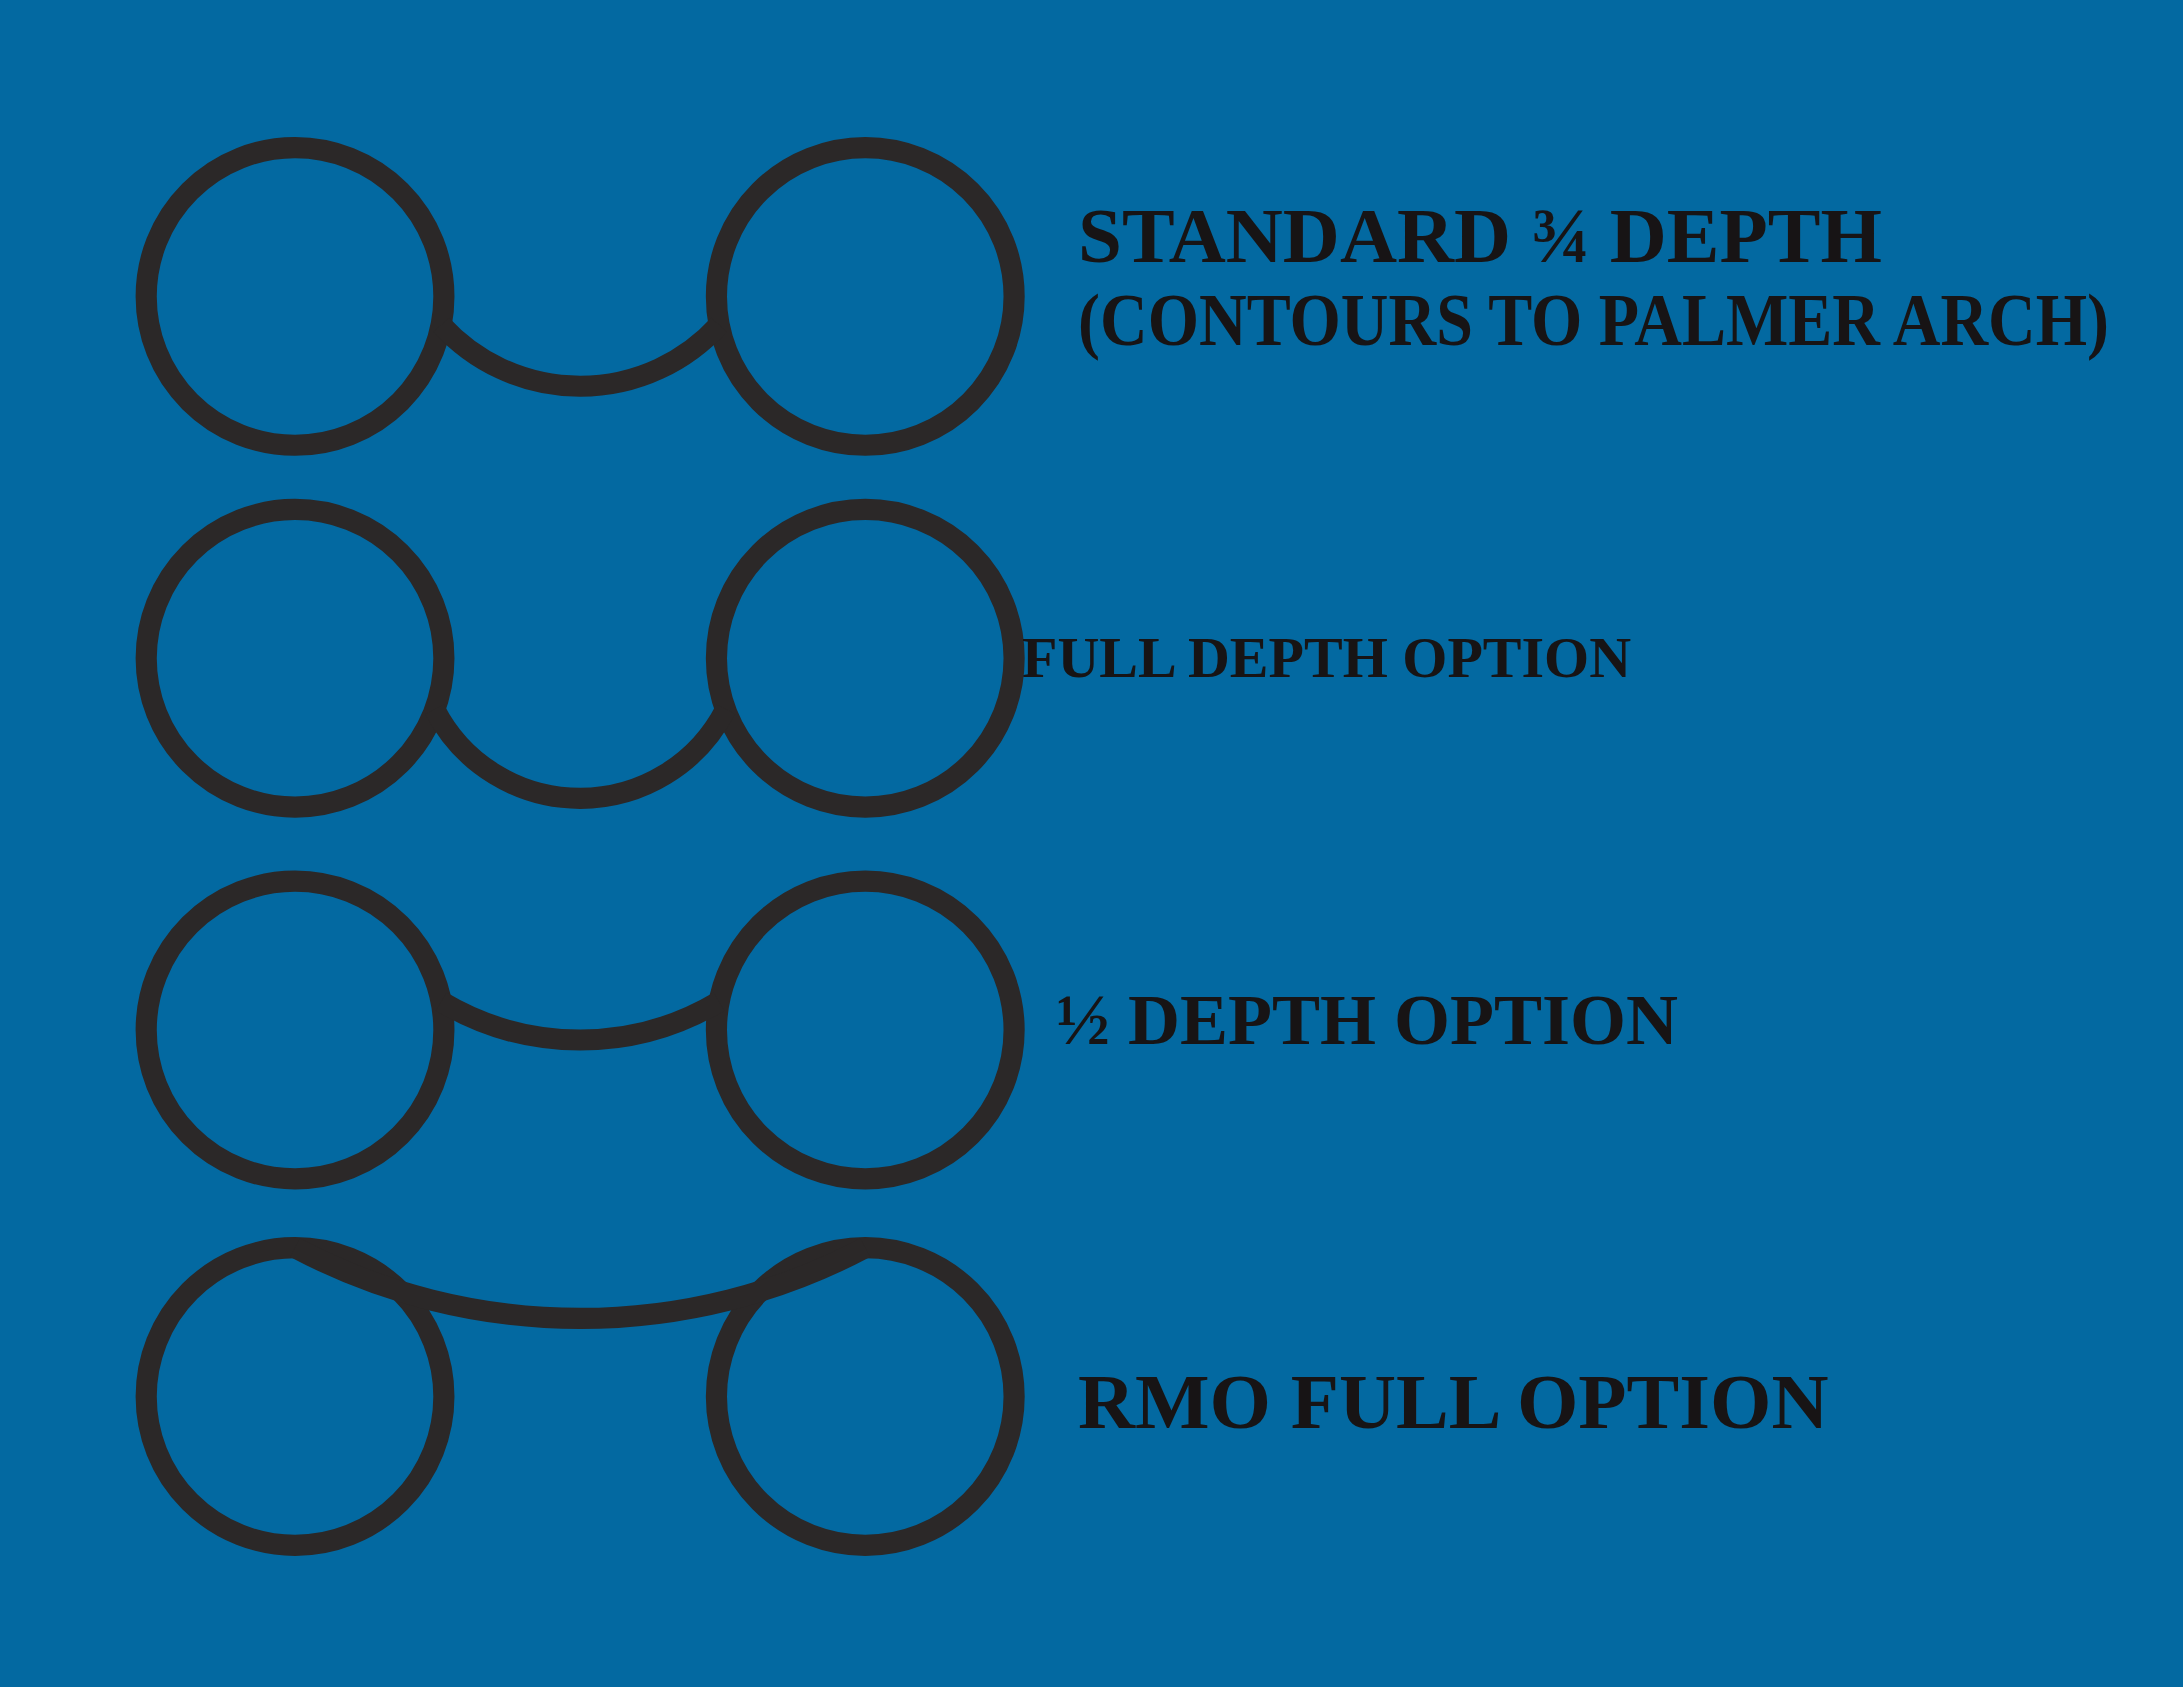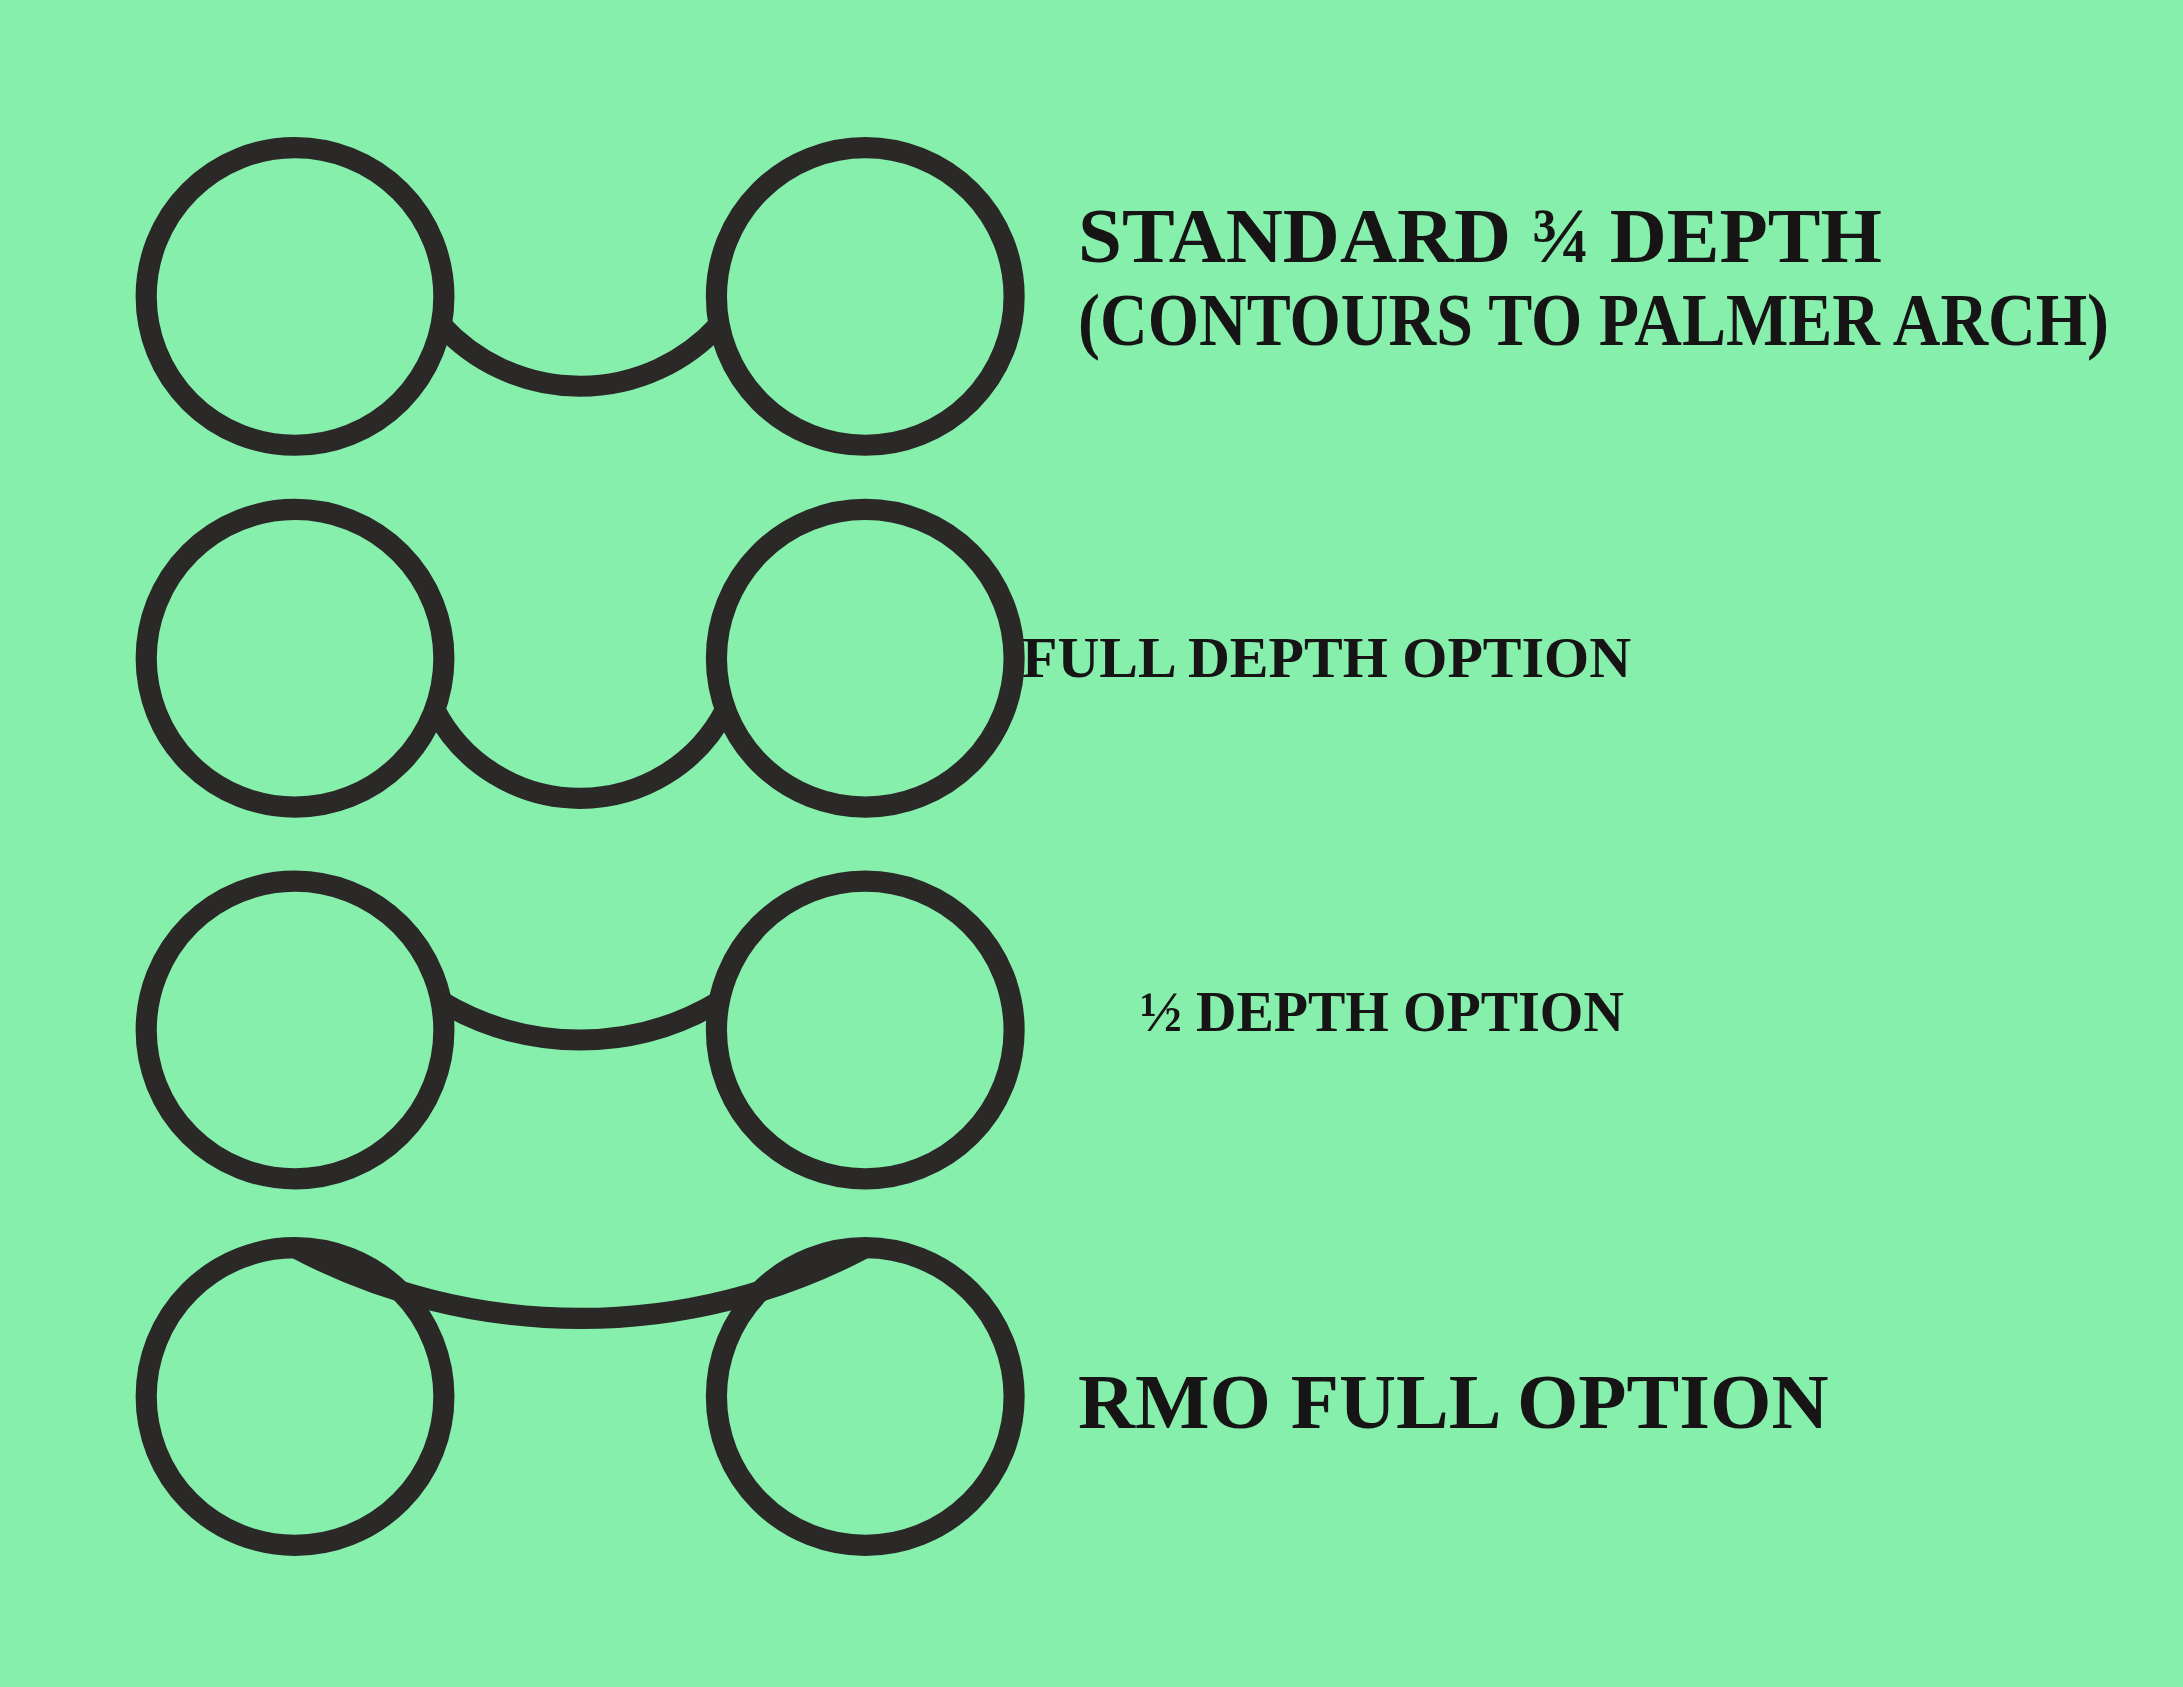--- a/index.html
+++ b/index.html
@@ -4,21 +4,21 @@
 <style>
   html, body {
     margin: 0;
     padding: 0;
     background: #ffffff;
   }
   #canvas {
     position: relative;
     width: 2183px;
     height: 1687px;
-    background: #86efac;
+    background: #0369a1;
     overflow: hidden;
     font-family: "Liberation Serif", serif;
   }
   #diagram-svg {
     position: absolute;
     left: 0;
     top: 0;
     width: 2183px;
     height: 1687px;
   }
@@ -59,18 +59,18 @@
         <path d="M 446 1886 A 922 922 0 0 0 1308 1886" stroke-linecap="butt"></path>
       </g>
     </svg>
 
   <div class="row-label" style="left: 1078px; top: 196px; font-size: 79px;">STANDARD ¾ DEPTH</div>
 
   <div class="row-label" style="left: 1078px; top: 282px; font-size: 75px; transform: scaleX(0.88);">(CONTOURS TO PALMER ARCH)</div>
 
   <div class="row-label" style="left: 1022px; top: 629px; font-size: 58px;">FULL DEPTH OPTION</div>
 
-  <div class="row-label" style="left: 1140px; top: 984px; font-size: 56px; text-align: right;">½ DEPTH OPTION</div>
+  <div class="row-label" style="left: 1056px; top: 984px; font-size: 72px; text-align: right;">½ DEPTH OPTION</div>
 
   <div class="row-label" style="left: 1078px; top: 1362px; font-size: 79px;">RMO FULL OPTION</div>
 
 </div>
 
 
 </body></html>

